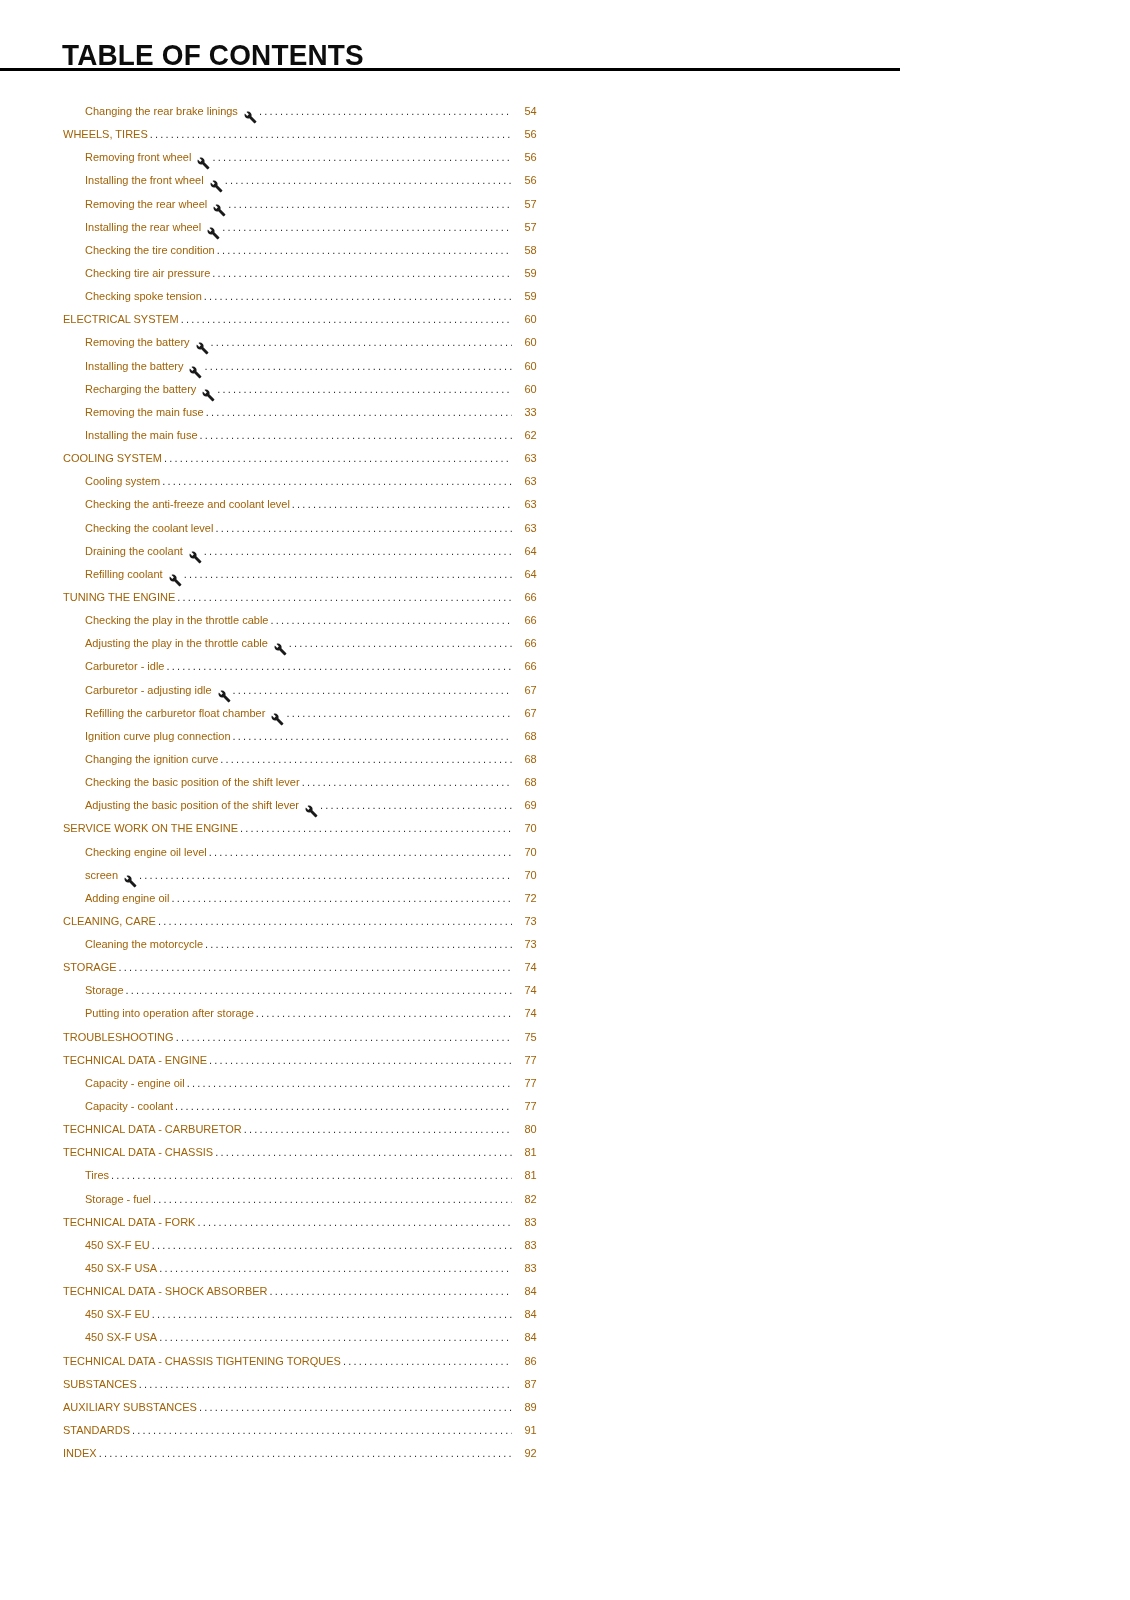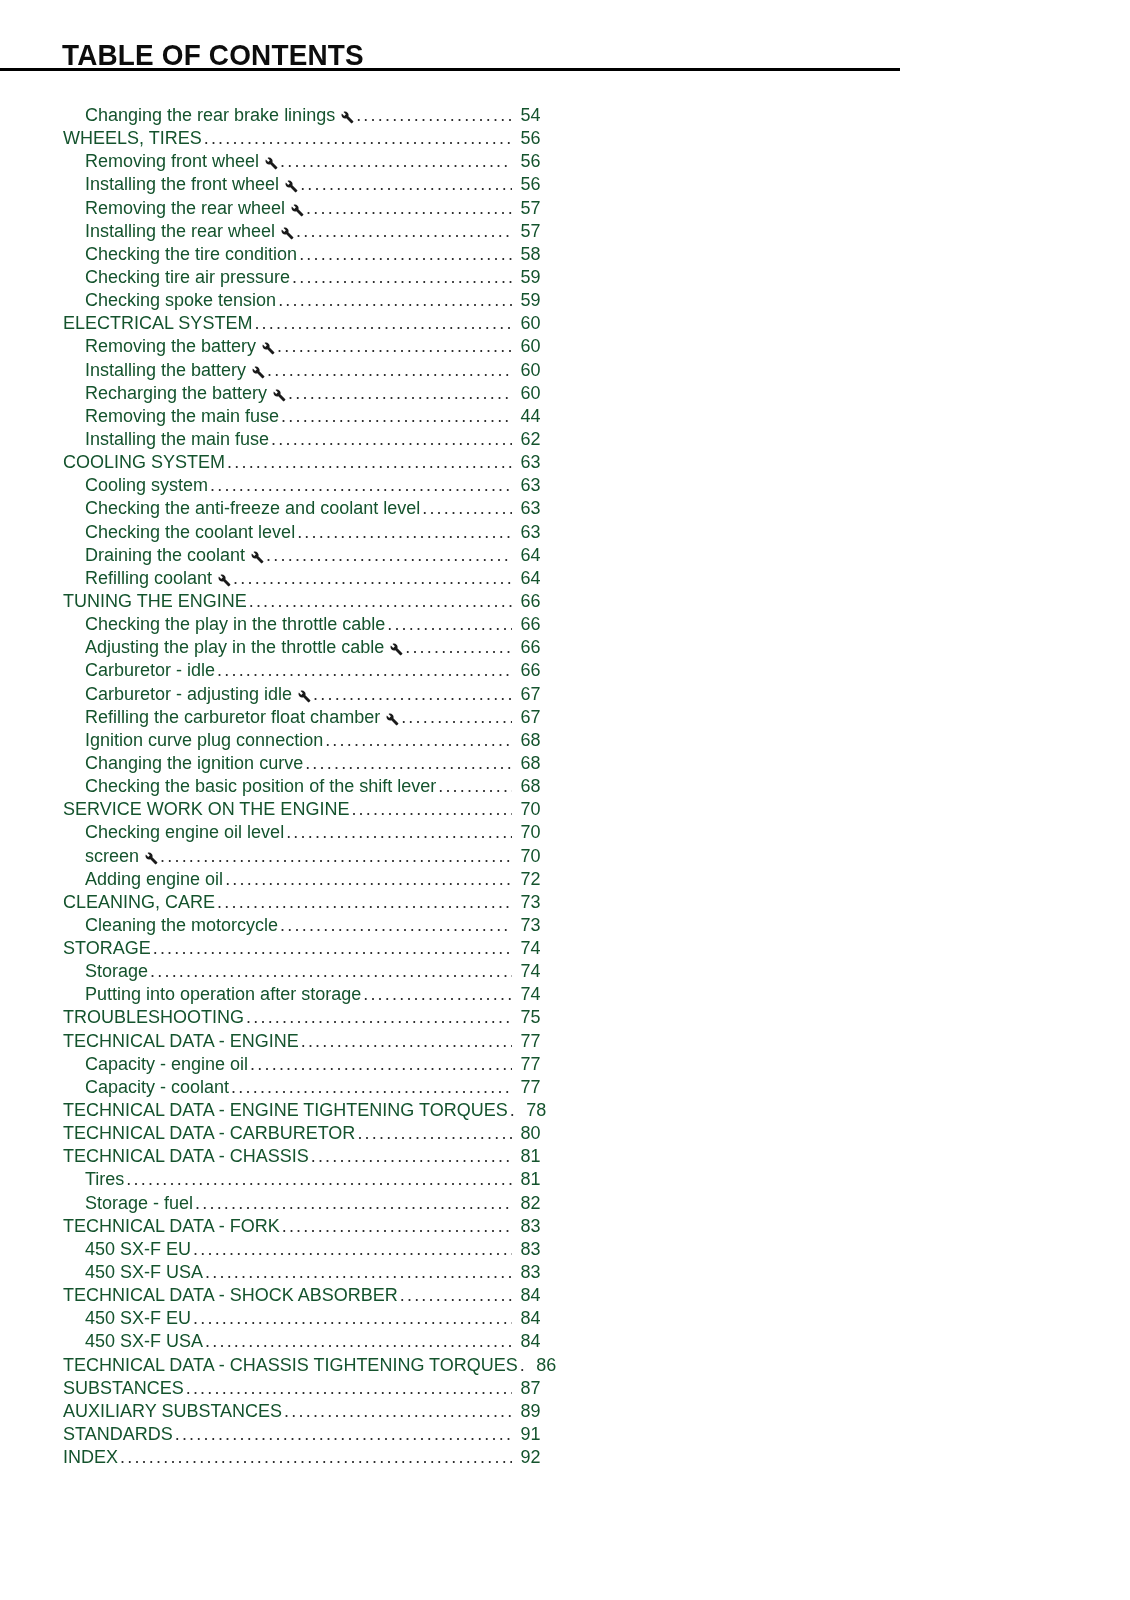--- a/index.html
+++ b/index.html
@@ -35,22 +35,22 @@
   .header-rule {
     position: absolute;
     left: 0; top: 68px;
     width: 1098px; height: 3px;
     background: #000000;
   }
   .toc {
     position: absolute;
     left: 63px; top: 105px;
     width: 478px;
-    font-size: 18px;
-    color: #14532d;
+    font-size: 11px;
+    color: #a16207;
   }
   .toc-row {
     display: flex;
     align-items: baseline;
     height: 23.15px;
     white-space: nowrap;
   }
   .toc-row.lvl1 { padding-left: 22px; }
   .toc-label { white-space: nowrap; }
   .wrench {
@@ -190,21 +190,21 @@
           <svg viewBox="0 0 24 24" width="13" height="13" aria-hidden="true">
             <path fill="#1a1a1a" d="M22.7 19l-9.1-9.1c.9-2.3.4-5-1.5-6.9-2-2-5-2.4-7.4-1.3L9 6 6 9 1.6 4.7C.4 7.1.9 10.1 2.9 12.1c1.9 1.9 4.6 2.4 6.9 1.5l9.1 9.1c.4.4 1 .4 1.4 0l2.3-2.3c.5-.4.5-1.1.1-1.4z"></path>
           </svg>
         </span>
 <span class="leader"></span>
         <span class="toc-page">60</span>
       </div>
       <div class="toc-row lvl1">
         <span class="toc-label">Removing the main fuse</span>
         <span class="leader"></span>
-        <span class="toc-page">44</span>
+        <span class="toc-page">33</span>
       </div>
       <div class="toc-row lvl1">
         <span class="toc-label">Installing the main fuse</span>
         <span class="leader"></span>
         <span class="toc-page">62</span>
       </div>
       <div class="toc-row lvl0">
         <span class="toc-label">COOLING SYSTEM</span>
         <span class="leader"></span>
         <span class="toc-page">63</span>
@@ -297,20 +297,30 @@
       <div class="toc-row lvl1">
         <span class="toc-label">Changing the ignition curve</span>
         <span class="leader"></span>
         <span class="toc-page">68</span>
       </div>
       <div class="toc-row lvl1">
         <span class="toc-label">Checking the basic position of the shift lever</span>
         <span class="leader"></span>
         <span class="toc-page">68</span>
       </div>
+      <div class="toc-row lvl1">
+        <span class="toc-label">Adjusting the basic position of the shift lever</span>
+  <span class="wrench">
+          <svg viewBox="0 0 24 24" width="13" height="13" aria-hidden="true">
+            <path fill="#1a1a1a" d="M22.7 19l-9.1-9.1c.9-2.3.4-5-1.5-6.9-2-2-5-2.4-7.4-1.3L9 6 6 9 1.6 4.7C.4 7.1.9 10.1 2.9 12.1c1.9 1.9 4.6 2.4 6.9 1.5l9.1 9.1c.4.4 1 .4 1.4 0l2.3-2.3c.5-.4.5-1.1.1-1.4z"></path>
+          </svg>
+        </span>
+<span class="leader"></span>
+        <span class="toc-page">69</span>
+      </div>
       <div class="toc-row lvl0">
         <span class="toc-label">SERVICE WORK ON THE ENGINE</span>
         <span class="leader"></span>
         <span class="toc-page">70</span>
       </div>
       <div class="toc-row lvl1">
         <span class="toc-label">Checking engine oil level</span>
         <span class="leader"></span>
         <span class="toc-page">70</span>
       </div>
@@ -366,25 +376,20 @@
       </div>
       <div class="toc-row lvl1">
         <span class="toc-label">Capacity - engine oil</span>
         <span class="leader"></span>
         <span class="toc-page">77</span>
       </div>
       <div class="toc-row lvl1">
         <span class="toc-label">Capacity - coolant</span>
         <span class="leader"></span>
         <span class="toc-page">77</span>
-      </div>
-      <div class="toc-row lvl0">
-        <span class="toc-label">TECHNICAL DATA - ENGINE TIGHTENING TORQUES</span>
-        <span class="leader"></span>
-        <span class="toc-page">78</span>
       </div>
       <div class="toc-row lvl0">
         <span class="toc-label">TECHNICAL DATA - CARBURETOR</span>
         <span class="leader"></span>
         <span class="toc-page">80</span>
       </div>
       <div class="toc-row lvl0">
         <span class="toc-label">TECHNICAL DATA - CHASSIS</span>
         <span class="leader"></span>
         <span class="toc-page">81</span>

